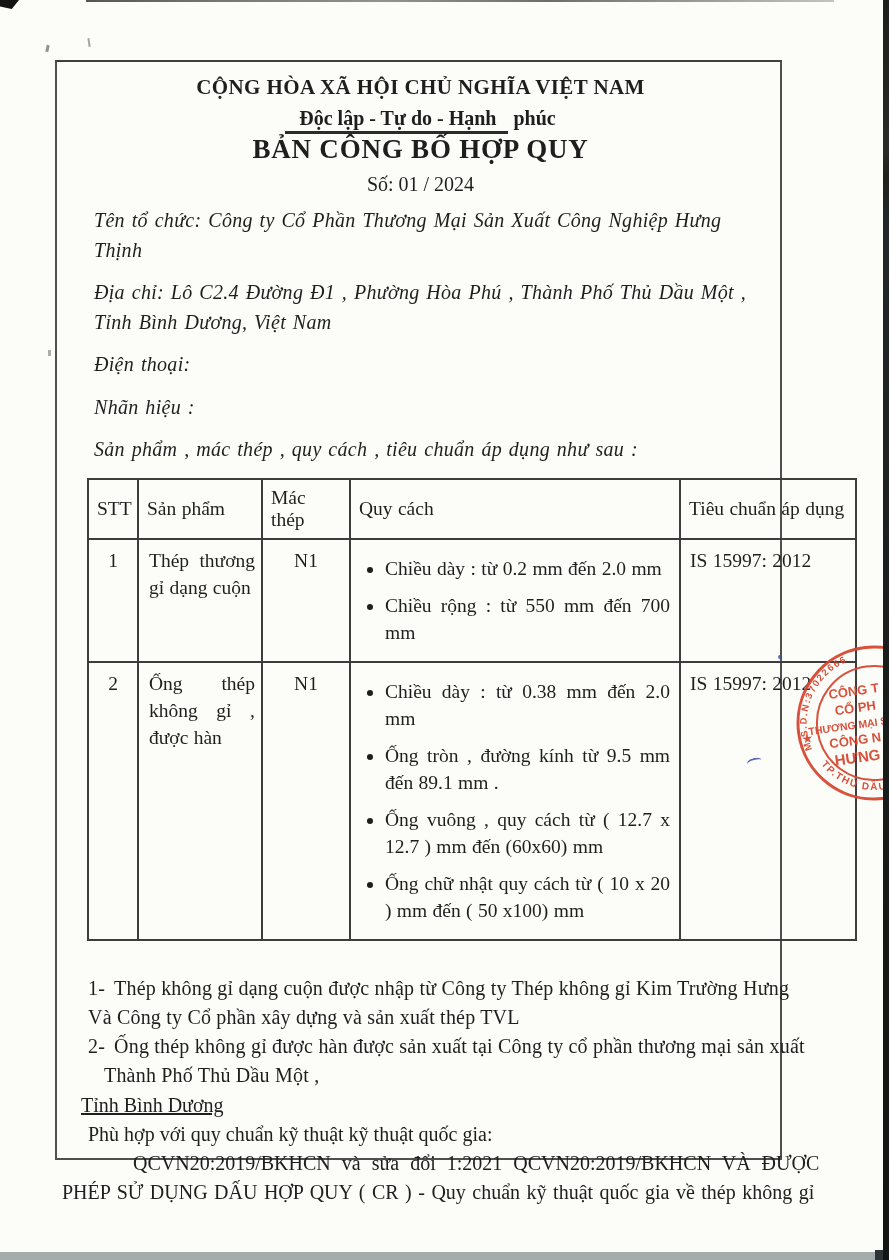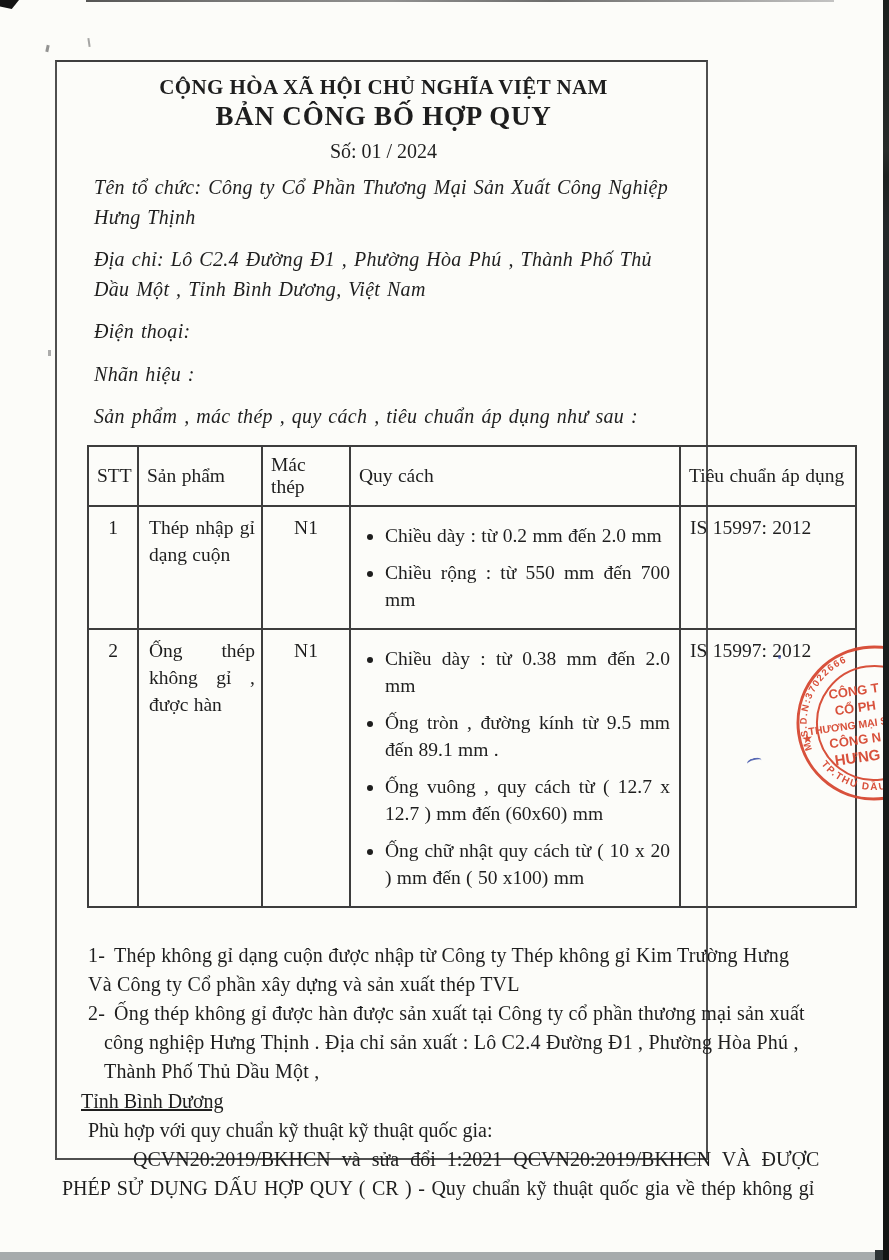--- a/index.html
+++ b/index.html
@@ -21,21 +21,21 @@
   .bottom-corner{position:absolute;left:875px;top:1250px;width:14px;height:10px;background:#2e3436;z-index:56;}
   .speck{position:absolute;z-index:30;}
   .sp1{left:46px;top:45px;width:3px;height:7px;background:#5a5a5a;opacity:.65;transform:rotate(12deg);}
   .sp2{left:88px;top:38px;width:2px;height:9px;background:#6a6a6a;opacity:.6;transform:rotate(-8deg);}
   .sp3{left:48px;top:350px;width:3px;height:6px;background:#777;opacity:.6;}
   .blue-squiggle{left:747px;top:758px;width:15px;height:6px;border-top:2px solid #3c50a8;border-radius:60%;
     transform:rotate(-14deg);opacity:.85;}
   .blue-dot{left:778px;top:655px;width:3px;height:4px;background:#3c50a8;border-radius:50%;opacity:.8;}
 
   
-  .frame{position:absolute;left:55px;top:60px;width:653px;height:1100px;box-sizing:border-box;
+  .frame{position:absolute;left:55px;top:60px;width:727px;height:1100px;box-sizing:border-box;
     border:2px solid #4f4f4f;border-top-color:#3f3f3f;padding:12px 20px 0 24px;background:transparent;z-index:2;}
 
   .center{text-align:center;}
   .national-title{font-size:21px;font-weight:bold;letter-spacing:.4px;line-height:26px;}
   .motto{font-size:20px;font-weight:bold;margin-top:3px;line-height:30px;}
   .motto .u{border-bottom:3px solid #2b2b2b;padding:0 12px 2px 14px;}
   .doc-title{font-size:27px;font-weight:bold;letter-spacing:.8px;line-height:32px;}
   .doc-number{font-size:20px;margin-top:6px;line-height:26px;}
 
   p.line{font-size:20px;line-height:29.5px;margin:13px;letter-spacing:.3px;word-spacing:1.5px;font-style:italic;}
@@ -83,20 +83,21 @@
   <div class="corner-blob"></div>
   <div class="speck sp1"></div>
   <div class="speck sp2"></div>
   <div class="speck sp3"></div>
   <div class="speck blue-squiggle"></div>
   <div class="speck blue-dot"></div>
 
   <div class="frame">
 
     <div class="center national-title">CỘNG HÒA XÃ HỘI CHỦ NGHĨA VIỆT NAM</div>
+    <div class="center motto"><span class="u">Độc lập - Tự do - Hạnh</span> <span>phúc</span></div>
 
     <div class="center doc-title">BẢN CÔNG BỐ HỢP QUY</div>
     <div class="center doc-number">Số: 01 / 2024</div>
 
     <p class="line first">Tên tổ chức: Công ty Cổ Phần Thương Mại Sản Xuất Công Nghiệp Hưng Thịnh</p>
     <p class="line">Địa chỉ: Lô C2.4 Đường Đ1 , Phường Hòa Phú , Thành Phố Thủ Dầu Một , Tỉnh Bình Dương, Việt Nam</p>
     <p class="line">Điện thoại:</p>
     <p class="line ind">Nhãn hiệu :</p>
     <p class="line ind">Sản phẩm , mác thép , quy cách , tiêu chuẩn áp dụng như sau :</p>
 
@@ -113,21 +114,21 @@
           <th class="c">STT</th>
           <th>Sản phẩm</th>
           <th>Mác thép</th>
           <th>Quy cách</th>
           <th>Tiêu chuẩn áp dụng</th>
         </tr>
       </thead>
       <tbody>
         <tr class="r1">
           <td class="stt">1</td>
-          <td class="product">Thép nhập gỉ dạng cuộn</td>
+          <td class="product">Thép thương gỉ dạng cuộn</td>
           <td class="grade">N1</td>
           <td class="qcell">
             <ul class="specs">
               <li>Chiều dày : từ 0.2 mm đến 2.0 mm</li>
               <li>Chiều rộng : từ 550 mm đến 700 mm</li>
             </ul>
           </td>
           <td>IS 15997: 2012</td>
         </tr>
         <tr class="r2">
@@ -144,21 +145,20 @@
           </td>
           <td>IS 15997: 2012</td>
         </tr>
       </tbody>
     </table>
 
     <div class="notes">
       <div class="note-line"><span class="num">1-</span><span>Thép không gỉ dạng cuộn được nhập từ Công ty Thép không gỉ Kim Trường Hưng</span></div>
       <div class="note-line">Và Công ty Cổ phần xây dựng và sản xuất thép TVL</div>
       <div class="note-line"><span class="num">2-</span><span>Ống thép không gỉ được hàn được sản xuất tại Công ty cổ phần thương mại sản xuất</span></div>
-      <div class="note-line indent">công nghiệp Hưng Thịnh . Địa chỉ sản xuất : Lô C2.4 Đường Đ1 , Phường Hòa Phú ,</div>
       <div class="note-line indent">Thành Phố Thủ Dầu Một ,</div>
     </div>
 
     <div class="province">Tỉnh Bình Dương</div>
     <div class="conform">Phù hợp với quy chuẩn kỹ thuật kỹ thuật quốc gia:</div>
     <div class="reg1">QCVN20:2019/BKHCN và sửa đổi 1:2021 QCVN20:2019/BKHCN VÀ ĐƯỢC</div>
     <div class="reg2">PHÉP SỬ DỤNG DẤU HỢP QUY ( CR ) -  Quy chuẩn kỹ thuật quốc gia về thép không gỉ</div>
 
   </div>
 

